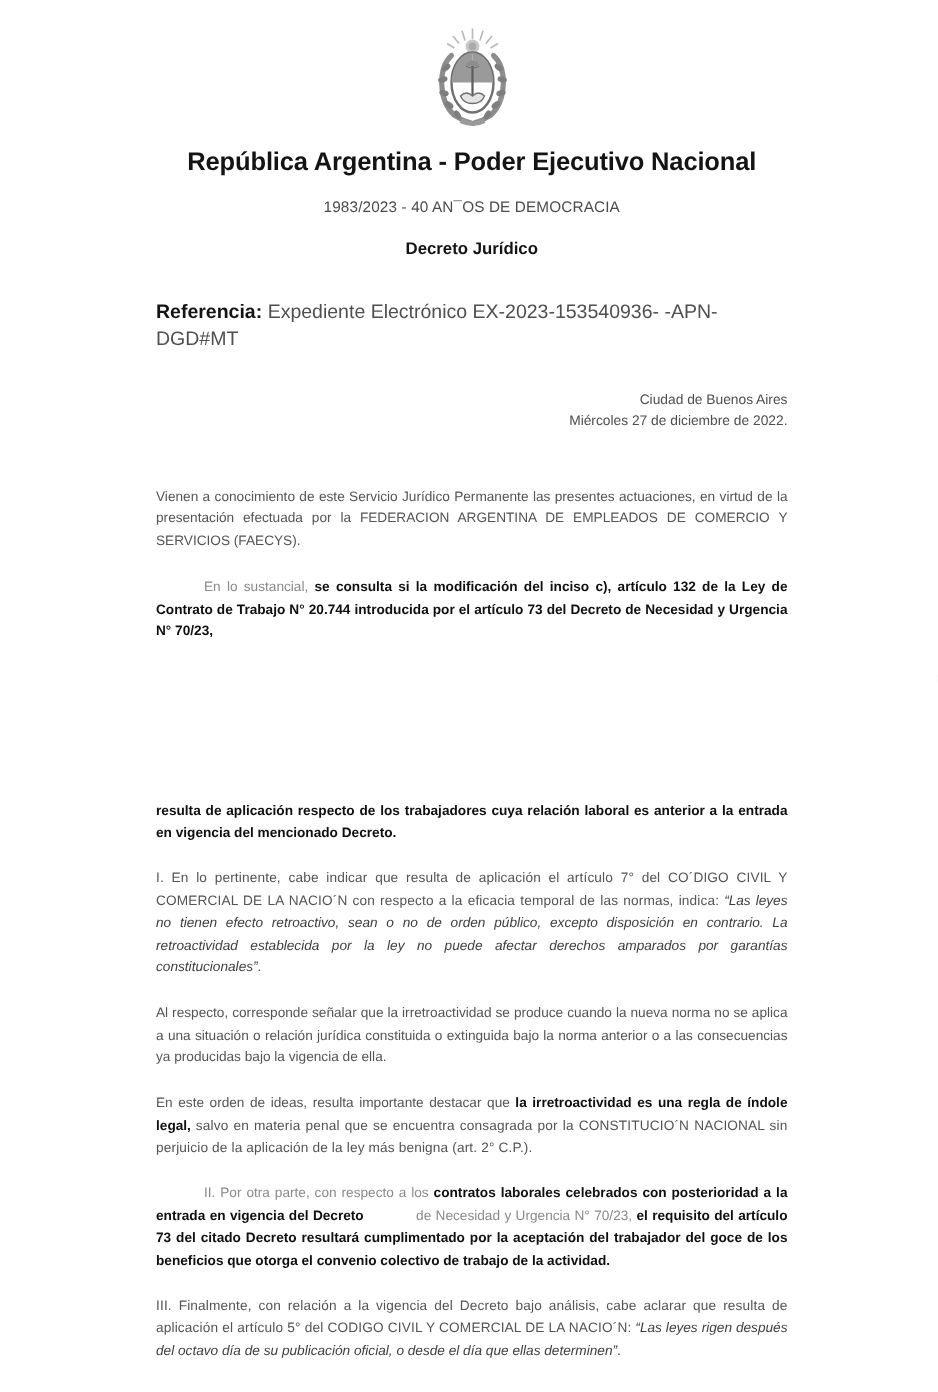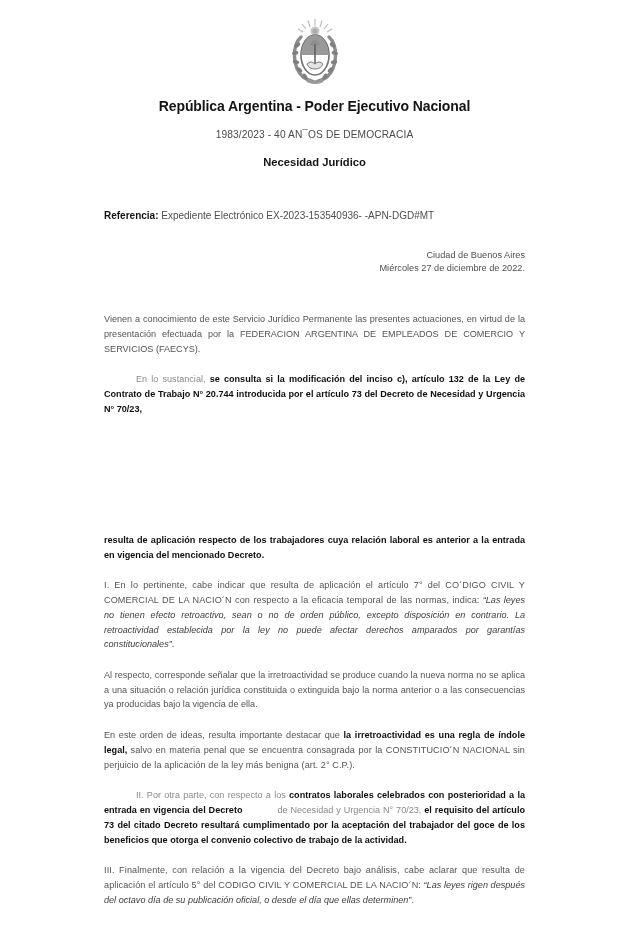--- a/index.html
+++ b/index.html
@@ -47,21 +47,21 @@
   .emblem-wrap {
     display: flex;
     justify-content: center;
     padding-top: 17px;
   }
   .emblem { display: block; }
 
   
   .doc-title {
     text-align: center;
-    font-size: 14px;
+    font-size: 17px;
     font-weight: bold;
     letter-spacing: -0.1px;
     color: #141414;
     margin-top: 11px;
   }
   .doc-subtitle {
     text-align: center;
     font-size: 10.2px;
     font-weight: normal;
     color: #4b4b4b;
@@ -71,23 +71,23 @@
   .doc-kind {
     text-align: center;
     font-size: 11.2px;
     font-weight: bold;
     color: #141414;
     margin-top: 16px;
   }
 
   
   .reference {
-    font-size: 10px;
+    font-size: 13px;
     color: #4f4f4f;
-    margin-top: 41px;
+    margin-top: 27px;
     line-height: 1.35;
   }
   .reference b { color: #141414; font-weight: bold; }
 
   
   .placedate {
     text-align: right;
     font-size: 9.2px;
     color: #4f4f4f;
     line-height: 1.5;
@@ -159,21 +159,21 @@
         <path d="M21 47 q4 -4 8 0 q4 -4 8 0 q-2 5 -8 5 q-6 0 -8 -5 Z" fill="#e4e4e4" stroke="#6f6f6f" stroke-width="0.9"></path>
 
         <path d="M22 62 q7 4 14 0 l1.5 3 q-8 4 -17 0 Z" fill="#9a9a9a"></path>
       </svg>
     </div>
 
     <div class="doc-title">República Argentina - Poder Ejecutivo Nacional</div>
 
     <div class="doc-subtitle">1983/2023 - 40 AN¯OS DE DEMOCRACIA</div>
 
-    <div class="doc-kind">Necesidad Jurídico</div>
+    <div class="doc-kind">Decreto Jurídico</div>
 
     <div class="reference">
       <b>Referencia:</b>
       <span>Expediente Electrónico EX-2023-153540936- -APN-DGD#MT</span>
     </div>
 
     <div class="placedate">
       <div>Ciudad de Buenos Aires</div>
       <div>Miércoles 27 de diciembre de 2022.</div>
     </div>

